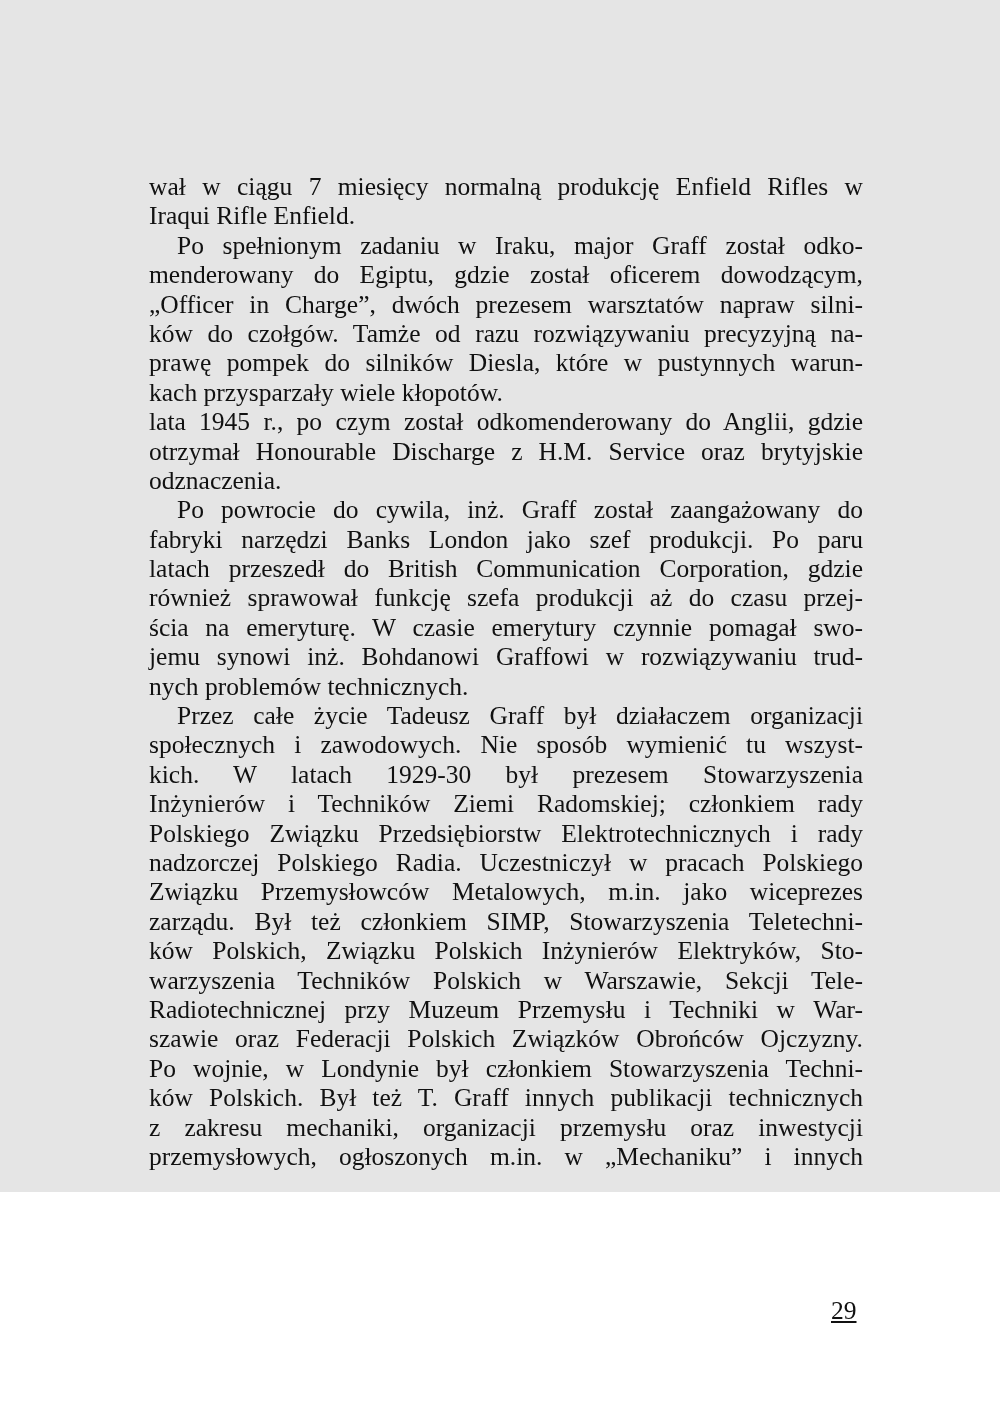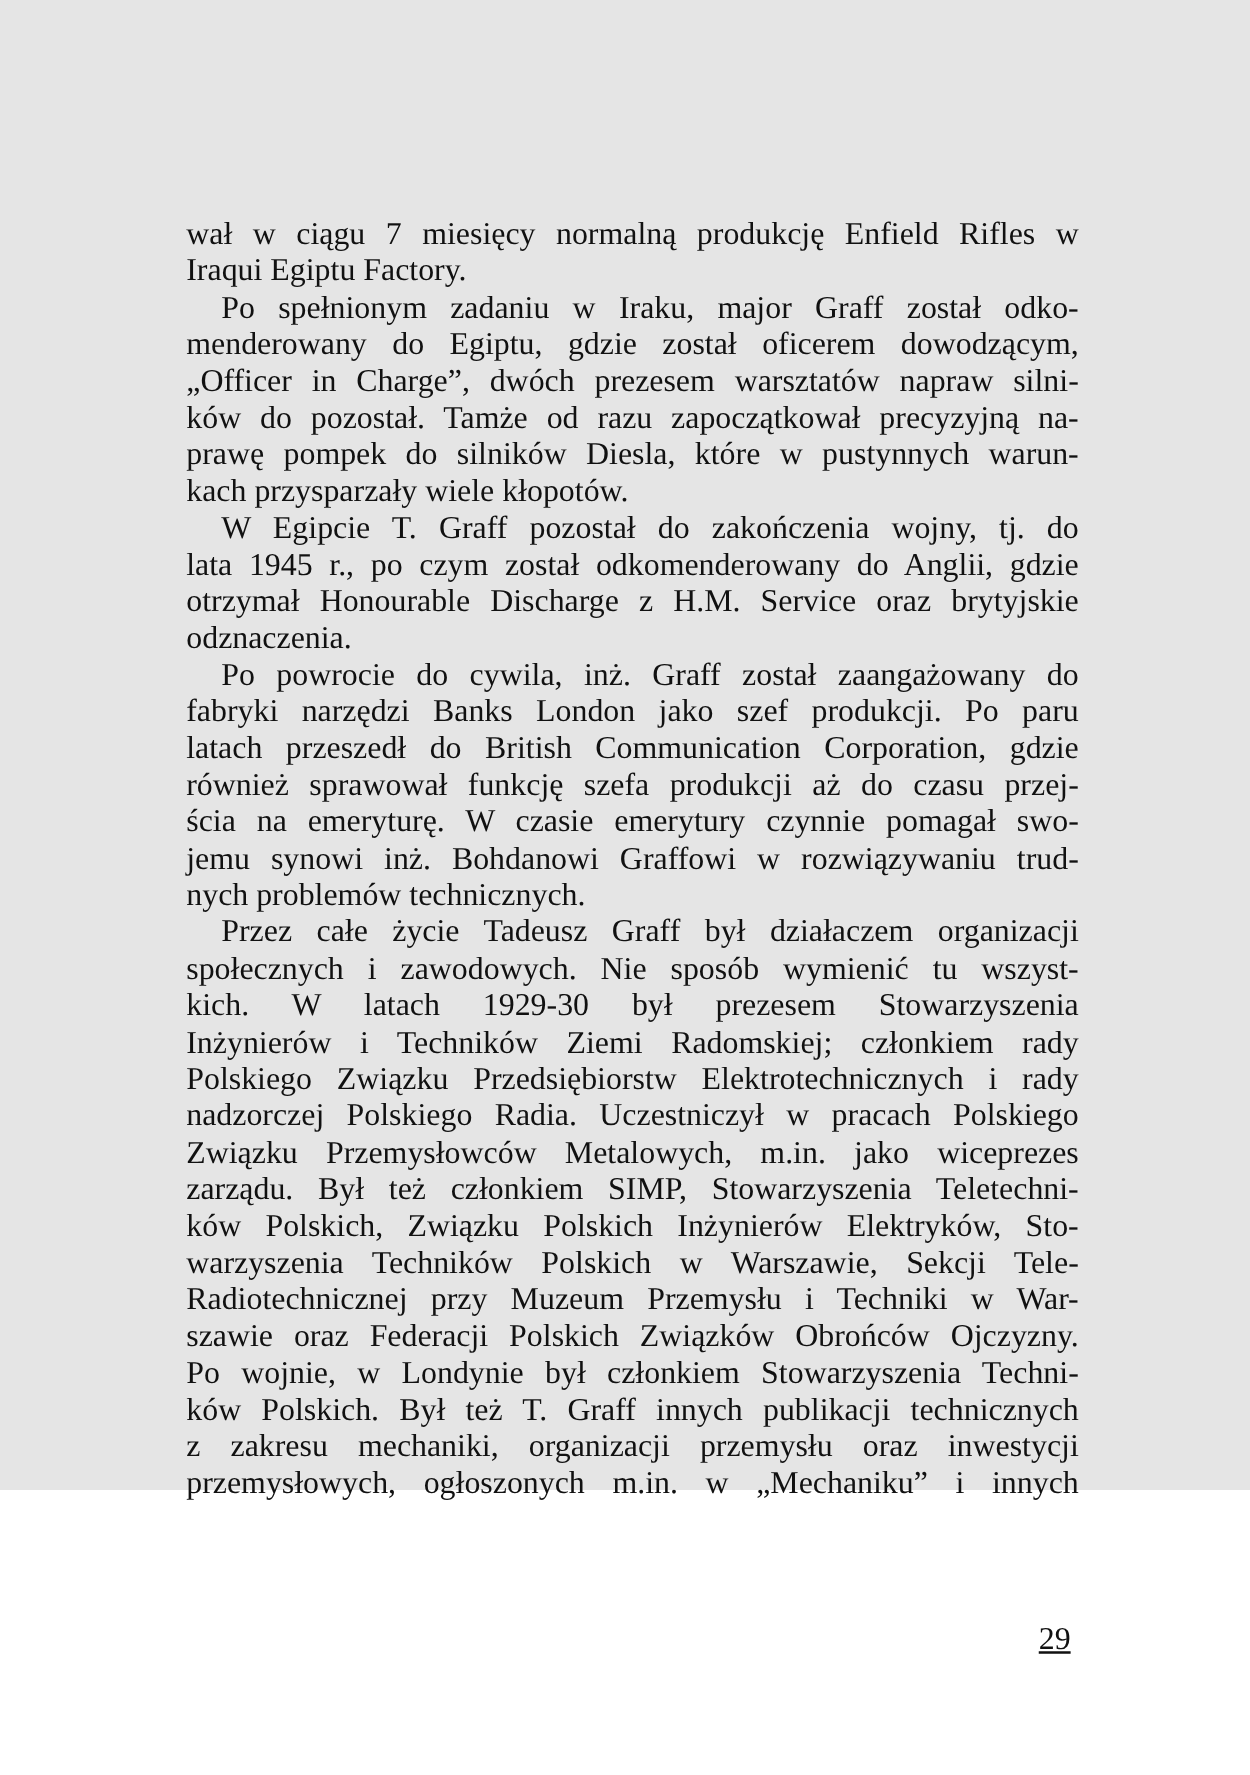--- a/index.html
+++ b/index.html
@@ -53,32 +53,31 @@
       text-decoration: underline;
     }
   </style>
 </head>
 <body>
 
 <div class="page">
   <div class="text-block" id="text-block">
       <div>
         <span class="line">wał w ciągu 7 miesięcy normalną produkcję Enfield Rifles w</span>
-        <span class="line last">Iraqui Egiptu Factory.</span>
+        <span class="line last">Iraqui Rifle Enfield.</span>
       </div>
       <div>
         <span class="line indent">Po spełnionym zadaniu w Iraku, major Graff został odko-</span>
         <span class="line">menderowany do Egiptu, gdzie został oficerem dowodzącym,</span>
         <span class="line">„Officer in Charge”, dwóch prezesem warsztatów napraw silni-</span>
-        <span class="line">ków do pozostał. Tamże od razu zapoczątkował precyzyjną na-</span>
+        <span class="line">ków do czołgów. Tamże od razu rozwiązywaniu precyzyjną na-</span>
         <span class="line">prawę pompek do silników Diesla, które w pustynnych warun-</span>
         <span class="line last">kach przysparzały wiele kłopotów.</span>
       </div>
       <div>
-        <span class="line indent">W Egipcie T. Graff pozostał do zakończenia wojny, tj. do</span>
         <span class="line">lata 1945 r., po czym został odkomenderowany do Anglii, gdzie</span>
         <span class="line">otrzymał Honourable Discharge z H.M. Service oraz brytyjskie</span>
         <span class="line last">odznaczenia.</span>
       </div>
       <div>
         <span class="line indent">Po powrocie do cywila, inż. Graff został zaangażowany do</span>
         <span class="line">fabryki narzędzi Banks London jako szef produkcji. Po paru</span>
         <span class="line">latach przeszedł do British Communication Corporation, gdzie</span>
         <span class="line">również sprawował funkcję szefa produkcji aż do czasu przej-</span>
         <span class="line">ścia na emeryturę. W czasie emerytury czynnie pomagał swo-</span>

